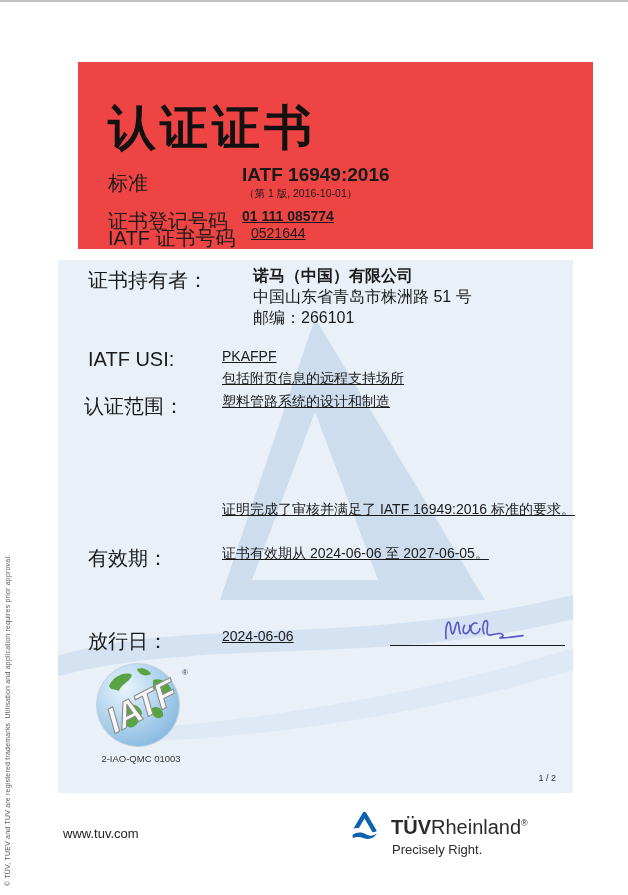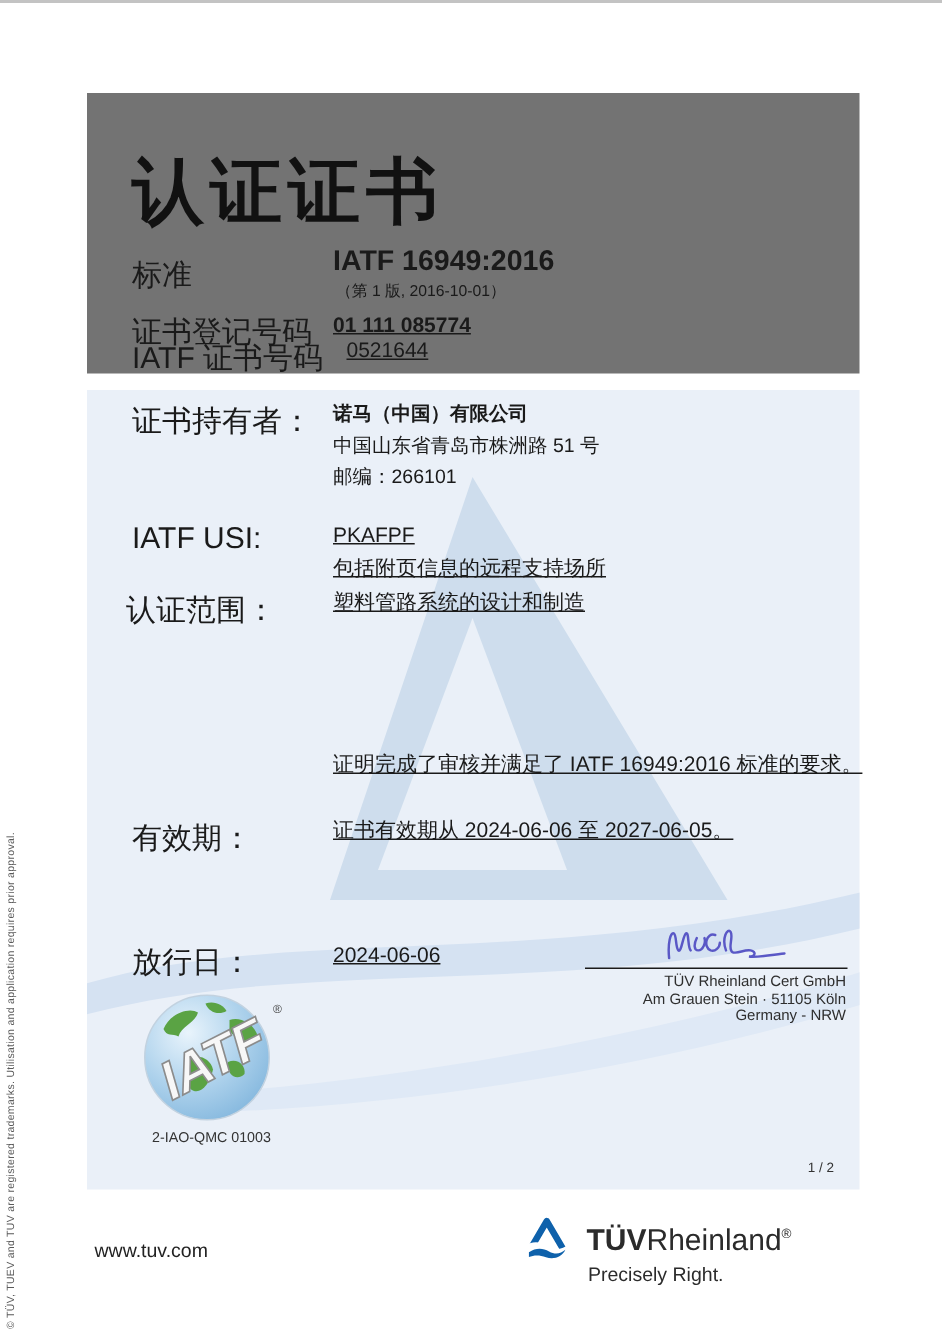--- a/index.html
+++ b/index.html
@@ -9,30 +9,30 @@
     position:relative; width:628px; height:895px; background:#ffffff;
     overflow:hidden;
   }
   .top-rule { position:absolute; left:0; top:0; width:628px; height:2px; background:#c3c3c3; }
   .vertical-note {
     position:absolute; left:4px; top:886px; width:330px;
     transform:rotate(-90deg); transform-origin:0 0;
     font-size:7px; color:#5a5a5a; letter-spacing:.2px; white-space:nowrap;
   }
   .panel { position:absolute; left:58px; width:515px; }
-  .panel-header { top:62px; height:187px; background:#737373; }
+  .panel-header { top:62px; height:187px; background:#ef4444;margin-left:20px; }
   .panel-body { top:260px; height:533px; background:#eaf0f8; }
   .abs { position:absolute; }
   .label { font-size:20px; color:#1a1a1a; white-space:nowrap; }
   .value { font-size:14px; color:#1a1a1a; white-space:nowrap;text-decoration:underline; }
   .bold { font-weight:bold; }
   .cert-title { font-size:48px; font-weight:bold; letter-spacing:4px; color:#111; }
   .std-value { font-size:19px; font-weight:bold; }
   .std-edition { font-size:10.5px; font-weight:normal; }
-  .holder-block div { line-height:21px; font-size:13px; }
+  .holder-block div { line-height:21px; font-size:16px;margin-left:31px; }
   .sig-line { position:absolute; background:#1a1a1a; height:1px; }
   .issuer-block { font-size:10px; line-height:11.5px; text-align:right; color:#2e2e2e; }
   .qmc { font-size:9.5px; color:#333; text-align:center; }
   .page-num { font-size:9px; color:#333; }
   .website { font-size:13px; color:#222; }
   .brand { font-size:20px; color:#2b2b2b; white-space:nowrap; }
   .brand .b { font-weight:bold; }
   .brand sup { font-size:9px; }
   .tagline { font-size:13px; color:#2b2b2b; }
   .reg-mark { font-size:8px; color:#444; }
@@ -91,25 +91,20 @@
     <div class="abs label" style="left:30px; top:368px;">放行日：</div>
     <div class="abs value" style="left:164px; top:368px;">2024-06-06</div>
 
     <svg class="abs" style="left:385px; top:356px;" width="82" height="29" viewBox="0 0 80 28">
       <path d="M3 22 C2 12 4 5 6 6 C8 7 7 15 9 17 C11 19 12 7 14 6 C16 5 15 15 17 17
                M21 9 C19 13 19 17 22 17 C25 17 27 12 26 9
                M33 7 C27 5 25 15 30 17 C33 18 36 15 36 12
                M40 17 C37 9 41 2 43 5 C45 8 41 16 44 18 C47 20 52 16 56 17 C60 18 59 21 55 21 C59 22 68 20 78 19" fill="none" stroke="#5a58c6" stroke-width="1.6" stroke-linecap="round"></path>
     </svg>
     <div class="sig-line" style="left:332px; top:385px; width:175px;"></div>
-    <div class="abs issuer-block" style="right:9px; top:389px;">
-      <div>TÜV Rheinland Cert GmbH</div>
-      <div>Am Grauen Stein · 51105 Köln</div>
-      <div>Germany - NRW</div>
-    </div>
 
     <svg class="abs" style="left:37px; top:402px;" width="86" height="86" viewBox="0 0 86 86">
       <defs>
         <radialGradient id="ocean" cx="35%" cy="30%" r="80%">
           <stop offset="0%" stop-color="#e9f4fc"></stop>
           <stop offset="55%" stop-color="#aed2ec"></stop>
           <stop offset="100%" stop-color="#82b6dd"></stop>
         </radialGradient>
       </defs>
       <circle cx="43" cy="43" r="41.5" fill="url(#ocean)" stroke="#c2d2e0" stroke-width="1"></circle>

